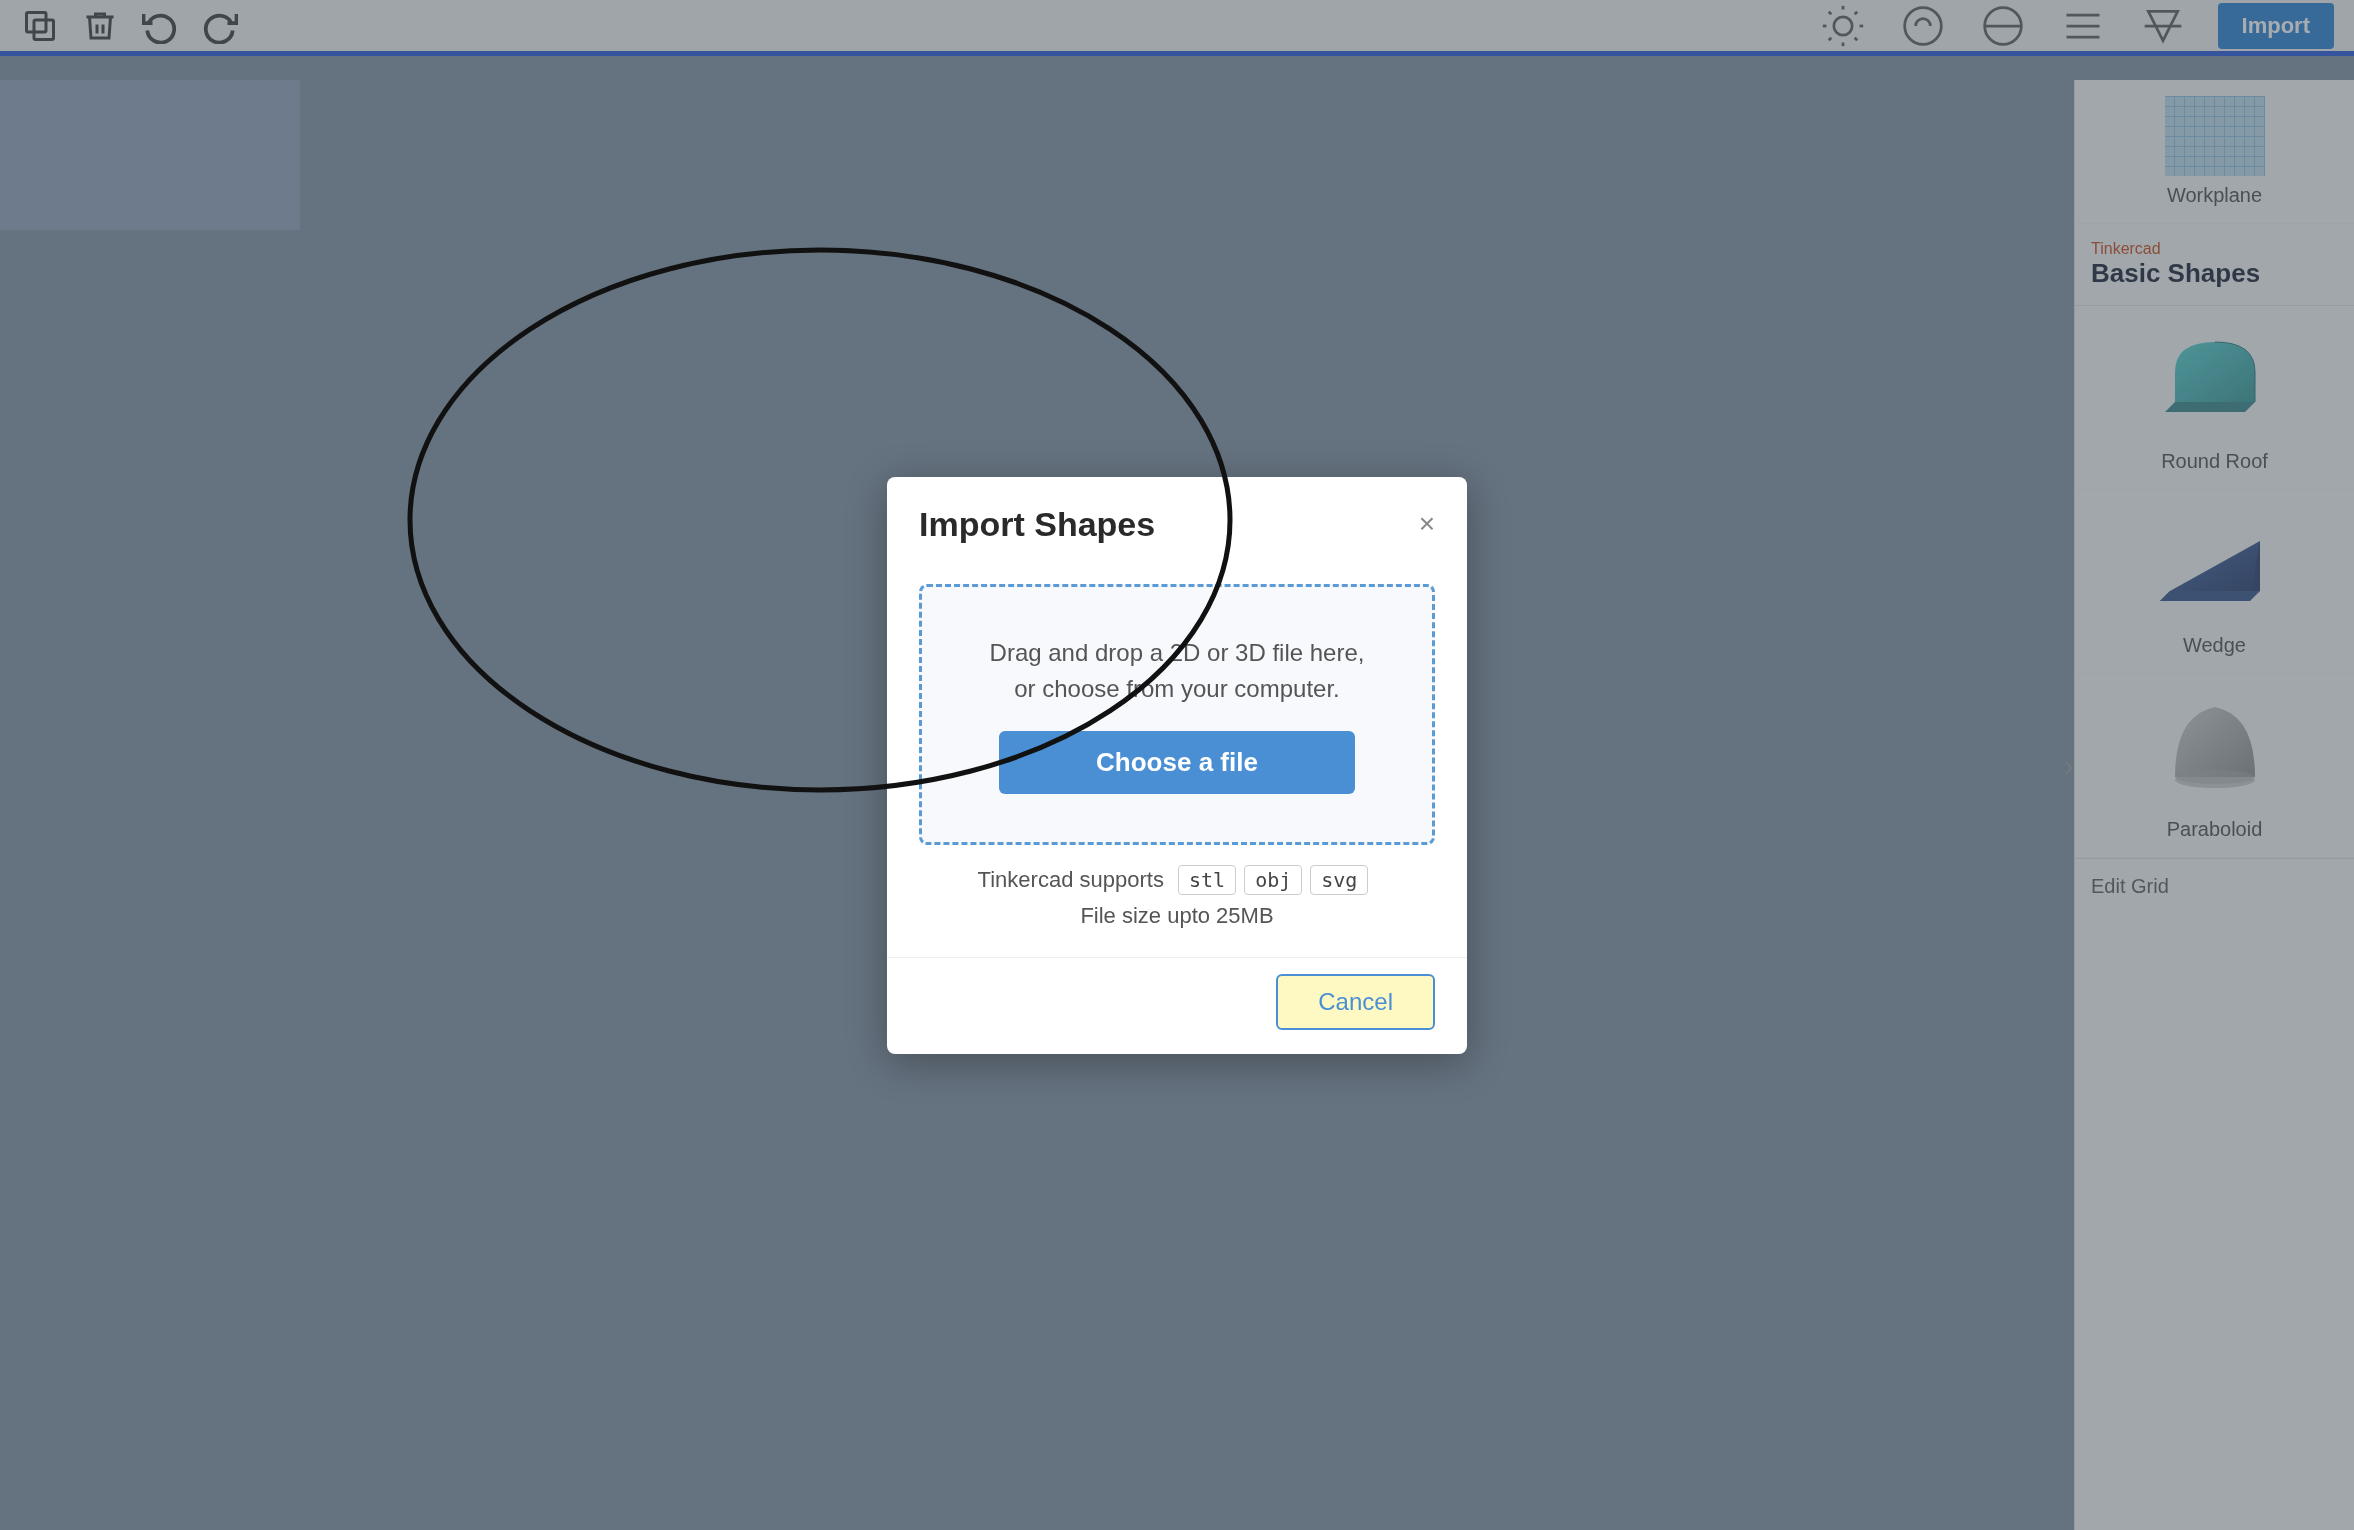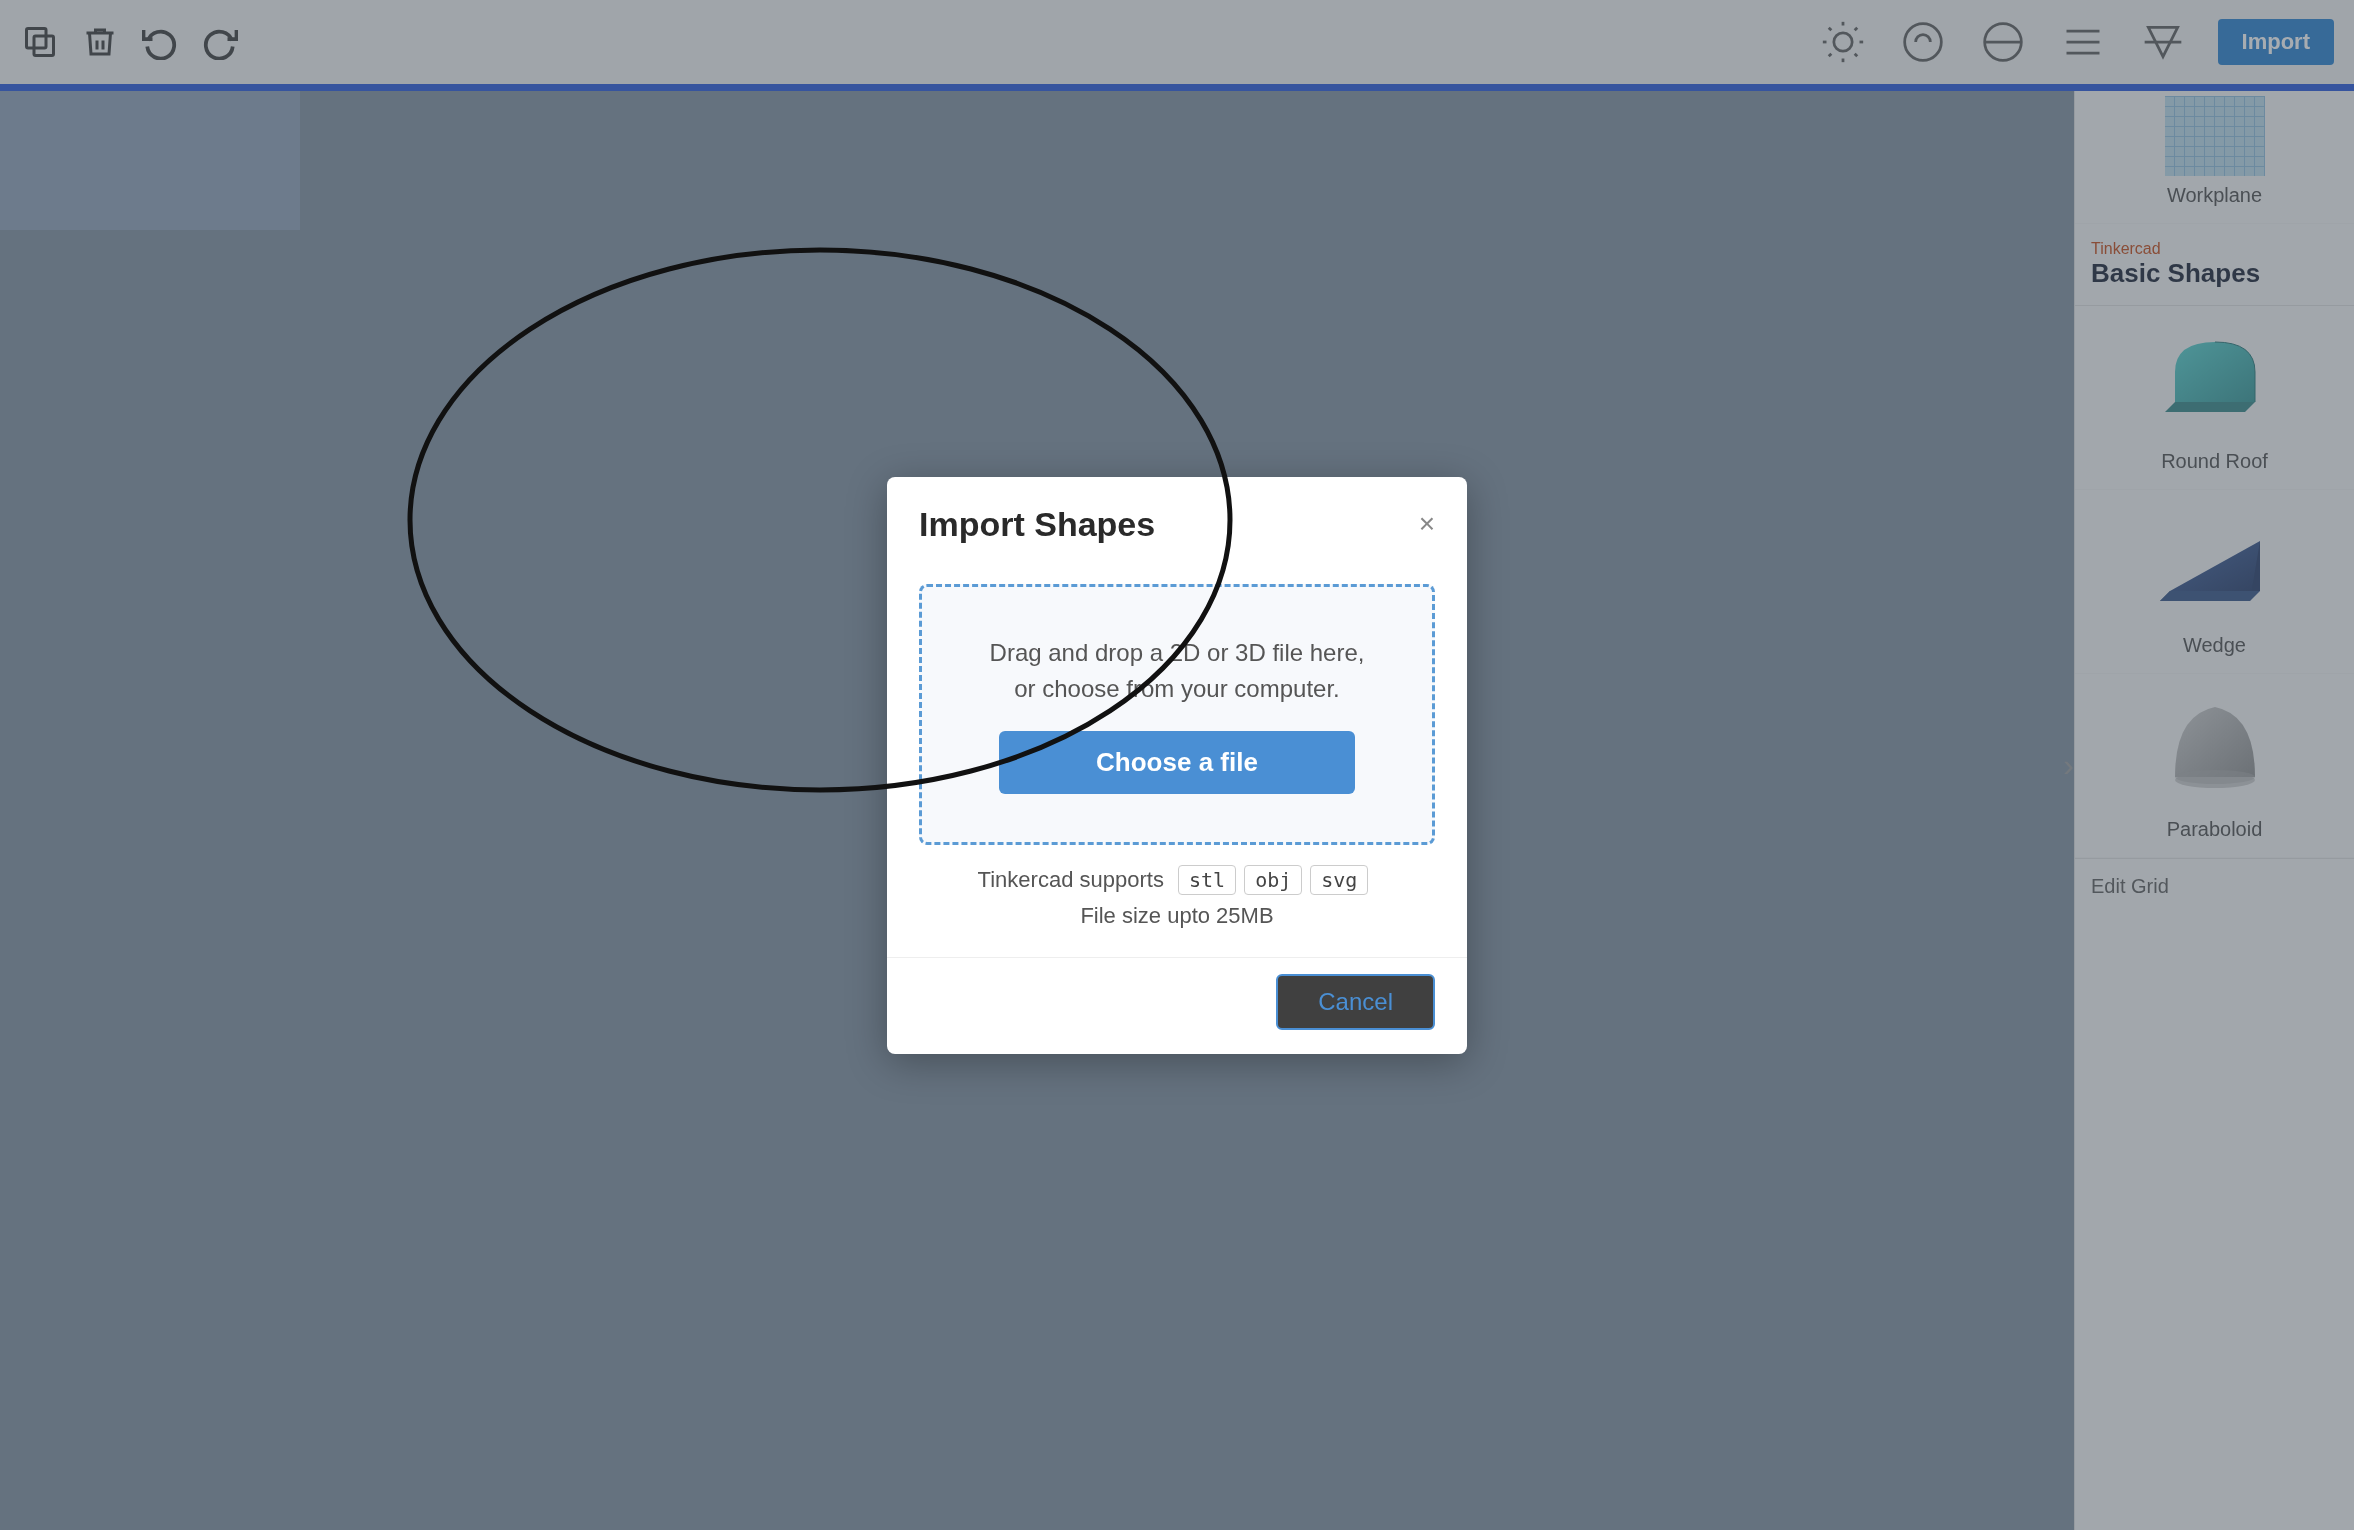--- a/index.html
+++ b/index.html
@@ -11,26 +11,26 @@
       background: #7a8a9a;
       position: relative;
     }
 
     
     .toolbar {
       position: absolute;
       top: 0;
       left: 0;
       right: 0;
-      height: 91px;
+      height: 56px;
       background: #f0f0f0;
       display: flex;
       align-items: center;
       padding: 0 20px;
-      border-bottom: 7px solid #1d4ed8;
+      border-bottom: 5px solid #1d4ed8;
       z-index: 10;
     }
     .toolbar-icons {
       display: flex;
       align-items: center;
       gap: 20px;
     }
     .toolbar-icon {
       width: 40px;
       height: 40px;
@@ -260,21 +260,21 @@
       margin-top: 8px;
       text-align: center;
     }
     .modal-footer {
       padding: 16px 32px 24px;
       display: flex;
       justify-content: flex-end;
       border-top: 1px solid #eee;
     }
     .cancel-btn {
-      background: #404040;
+      background: #fef9c3;
       color: #4a8fd4;
       border: 2px solid #4a8fd4;
       border-radius: 6px;
       padding: 12px 40px;
       font-size: 24px;
       cursor: pointer;
     }
   </style>
 </head>
 <body>

